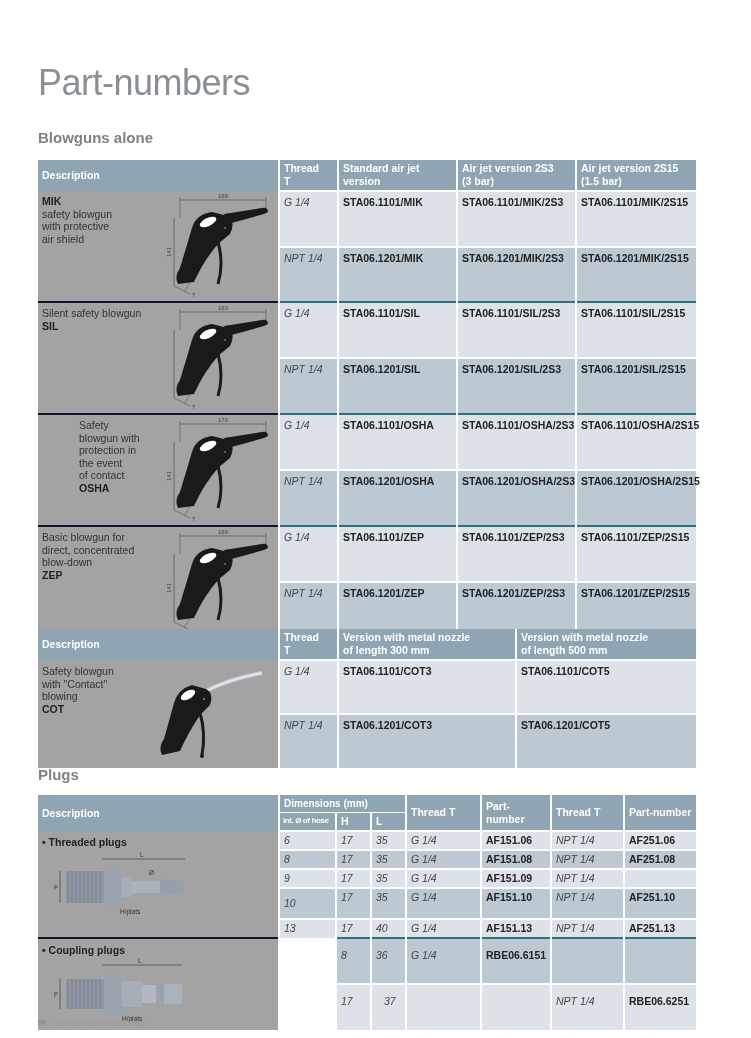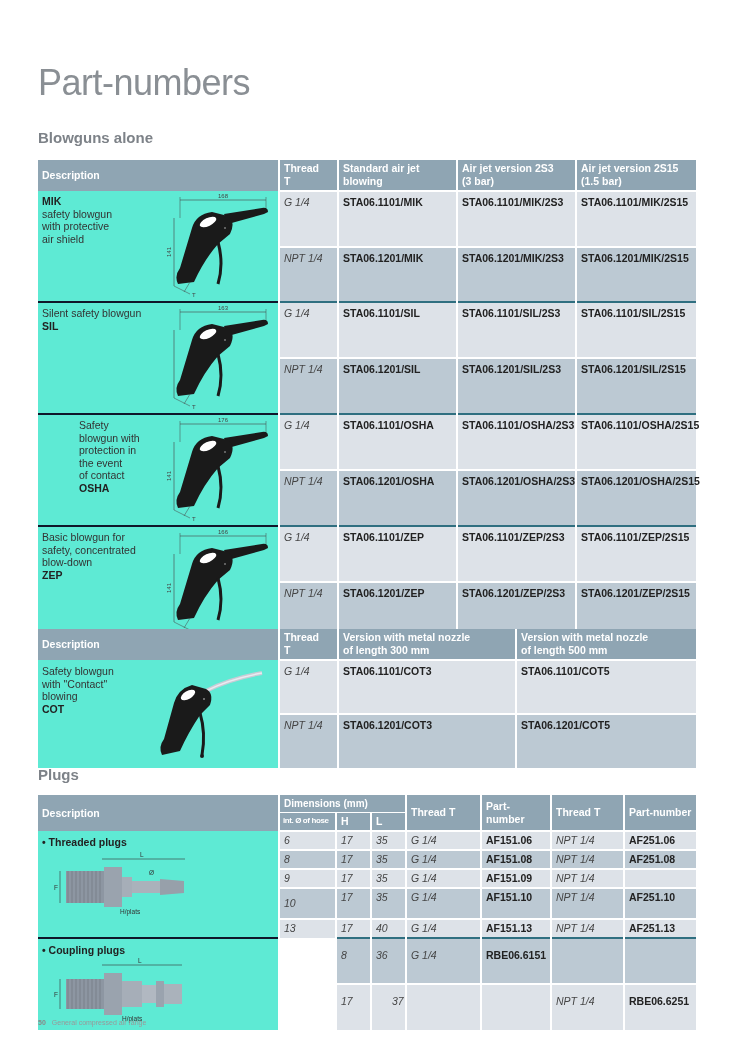--- a/index.html
+++ b/index.html
@@ -8,21 +8,21 @@
   .section-title{position:absolute;left:38px;font-size:15px;font-weight:bold;color:#7d8288;margin:0;}
   table{position:absolute;left:38px;border-collapse:collapse;font-size:10.5px;table-layout:fixed;}
   td,th{padding:0;vertical-align:top;text-align:left;}
   th{background:#8fa5b3;color:#fff;font-weight:bold;border-left:2px solid #fff;padding:2px 4px;line-height:13px;font-size:10.5px;}
   th.first{border-left:none;vertical-align:middle;}
   .c-light{background:#dde2e8;}
   .c-dark{background:#bcc9d3;}
   .cell{border-left:2px solid #fff;border-top:2px solid #fff;padding:4px 4px;line-height:13px;}
   .pn{font-weight:bold;color:#222;}
   .thr{color:#444;font-style:italic;}
-  .desc{vertical-align:top;padding:3px 4px;line-height:12.5px;color:#333;background:#5eead4;}
+  .desc{vertical-align:top;padding:3px 4px;line-height:12.5px;color:#333;background:#a3a3a3;}
   .sep td{border-top:2px solid #2f6f80;}
   .footer{position:absolute;left:38px;top:1019px;font-size:7px;color:#999;}
   .footer b{color:#888;font-weight:bold;margin-right:6px;}
   .gunbox{position:relative;}
   svg{display:block;}
 </style>
 </head>
 <body>
 
 <h1 class="page-title">Part-numbers</h1>
@@ -33,21 +33,21 @@
     <col style="width:241px">
       <col style="width:59px">
       <col style="width:119px">
       <col style="width:119px">
       <col style="width:120px">
   </colgroup>
   <thead>
     <tr style="height:28px">
       <th class="first"><span>Description</span></th>
       <th><span>Thread</span><br><span>T</span></th>
-      <th><span>Standard air jet</span><br><span>blowing</span></th>
+      <th><span>Standard air jet</span><br><span>version</span></th>
       <th><span>Air jet version 2S3</span><br><span>(3 bar)</span></th>
       <th><span>Air jet version 2S15</span><br><span>(1.5 bar)</span></th>
     </tr>
   </thead>
   <tbody id="blowgun-body">
       <tr style="height: 52px;">
         <td rowspan="2" class="desc">
           <div style="display:flex;">
             <div style="width:108px;padding-top:1px;">
               <div class="pn">MIK</div>
@@ -162,21 +162,21 @@
         <td class="cell c-dark thr">NPT 1/4</td>
         <td class="cell c-dark pn">STA06.1201/OSHA</td>
         <td class="cell c-dark pn">STA06.1201/OSHA/2S3</td>
         <td class="cell c-dark pn">STA06.1201/OSHA/2S15</td>
       </tr>
       <tr class="sep" style="height: 52px;">
         <td rowspan="2" class="desc">
           <div style="display:flex;">
             <div style="width:108px;padding-top:1px;">
               <div>Basic blowgun for</div>
-              <div>safety, concentrated</div>
+              <div>direct, concentrated</div>
               <div>blow-down</div>
               <div class="pn">ZEP</div>
             </div>
             <div class="gunbox">
   <svg width="130" height="104" viewBox="0 0 130 104">
     <line x1="36" y1="6" x2="122" y2="6" stroke="#444" stroke-width="0.6"></line>
     <line x1="36" y1="3" x2="36" y2="24" stroke="#444" stroke-width="0.5"></line>
     <line x1="122" y1="3" x2="122" y2="14" stroke="#444" stroke-width="0.5"></line>
     <text class="dimw" x="79" y="4" font-size="6" text-anchor="middle" fill="#444" font-family="Liberation Sans, sans-serif">166</text>
     <line x1="30" y1="24" x2="30" y2="92" stroke="#444" stroke-width="0.6"></line>
@@ -393,21 +393,21 @@
         <td class="cell c-dark thr" style="padding:10px 4px;">8</td>
         <td class="cell c-dark thr" style="padding:10px 4px;">36</td>
         <td class="cell c-dark thr" style="padding:10px 4px;">G 1/4</td>
         <td class="cell c-dark pn" style="padding:10px 4px;">RBE06.6151</td>
         <td class="cell c-dark thr" style="padding:10px 4px;"></td>
         <td class="cell c-dark pn" style="padding:10px 4px;"></td>
       </tr>
       <tr style="height: 40px;">
         <td class="cell  thr" style="padding:10px 4px;background:#fff;border-top:none;"></td>
         <td class="cell c-light thr" style="padding:10px 4px;">17</td>
-        <td class="cell c-light thr" style="padding:10px 20px;">37</td>
+        <td class="cell c-light thr" style="padding:10px 12px;">37</td>
         <td class="cell c-light thr" style="padding:10px 4px;"></td>
         <td class="cell c-light pn" style="padding:10px 4px;"></td>
         <td class="cell c-light thr" style="padding:10px 4px;">NPT 1/4</td>
         <td class="cell c-light pn" style="padding:10px 4px;">RBE06.6251</td>
       </tr>
     </tbody>
 </table>
 
 <div class="footer">
   <b>50</b><span>General compressed air range</span>

